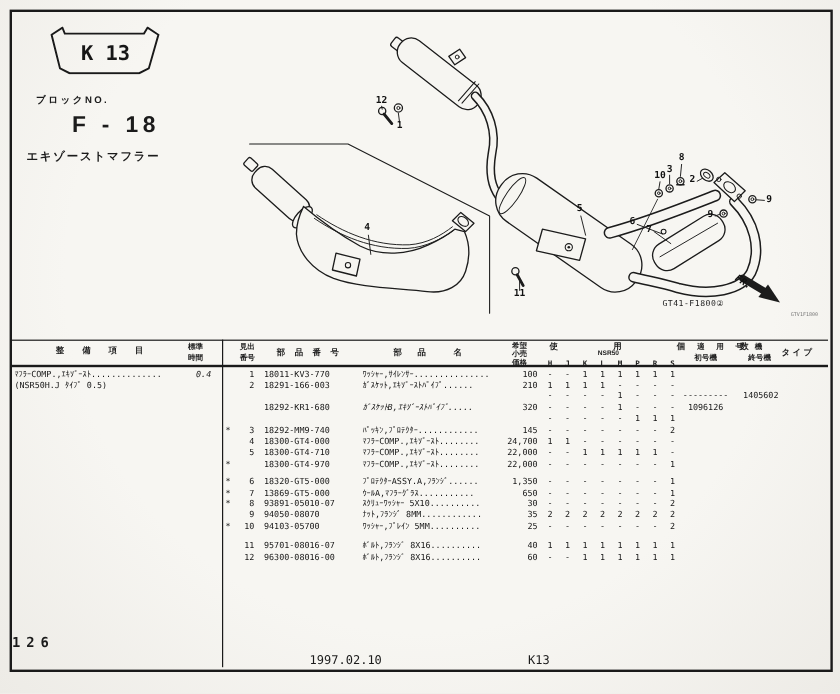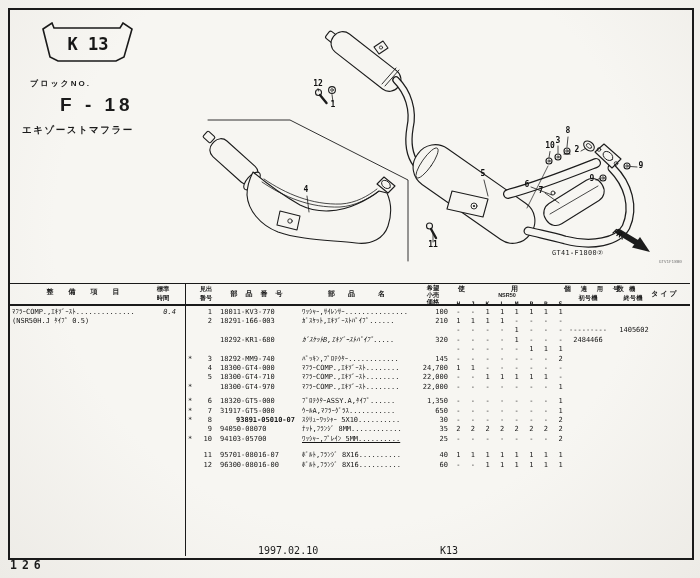--- a/index.html
+++ b/index.html
@@ -29,21 +29,21 @@
   
   .hline{position:absolute;background:#1a1a1a;}
   .vline{position:absolute;background:#1a1a1a;}
   .hdr{position:absolute;font-size:7px;font-weight:bold;white-space:nowrap;transform-origin:0 0;}
   .hdr.c{transform:translateX(-50%);}
   .small-hdr{font-size:6.3px;}
   .cell{position:absolute;font-size:7px;line-height:9px;white-space:nowrap;overflow:hidden;color:#161616;}
   .r{text-align:right;}
   .c{text-align:center;}
   #footer-date,#footer-code{font-size:10px;}
-  #page-number{left:10px;top:558px;font-size:11.5px;font-weight:bold;letter-spacing:5px;}
+  #page-number{left:10px;top:528px;font-size:11.5px;font-weight:bold;letter-spacing:5px;}
 
   svg text{font-family:"DejaVu Sans Mono", monospace;}
   .callout{font-size:8px;font-weight:bold;fill:#111;}
 </style>
 </head>
 <body>
 
 <div class="paper"></div>
 <div class="page-border"></div>
 
@@ -292,21 +292,21 @@
     <div class="cell mono" style="left: 302px; top: 335.7px; width: 118px; font-style: italic;">ｶﾞｽｹｯﾄB,ｴｷｿﾞｰｽﾄﾊﾟｲﾌﾟ.....</div>
     <div class="cell mono r" style="left: 406px; top: 335.7px; width: 42px;">320</div>
     <div class="cell mono c" style="left: 451px; top: 335.7px; width: 14.6px;">-</div>
     <div class="cell mono c" style="left: 465.6px; top: 335.7px; width: 14.6px;">-</div>
     <div class="cell mono c" style="left: 480.2px; top: 335.7px; width: 14.6px;">-</div>
     <div class="cell mono c" style="left: 494.8px; top: 335.7px; width: 14.6px;">-</div>
     <div class="cell mono c" style="left: 509.4px; top: 335.7px; width: 14.6px;">1</div>
     <div class="cell mono c" style="left: 524px; top: 335.7px; width: 14.6px;">-</div>
     <div class="cell mono c" style="left: 538.6px; top: 335.7px; width: 14.6px;">-</div>
     <div class="cell mono c" style="left: 553.2px; top: 335.7px; width: 14.6px;">-</div>
-    <div class="cell mono c" style="left: 564px; top: 335.7px; width: 48px;">2484466</div>
+    <div class="cell mono c" style="left: 564px; top: 335.7px; width: 48px;">1096126</div>
     <div class="cell mono c" style="left: 612px; top: 335.7px; width: 44px;"></div>
     <div class="cell mono c" style="left: 656px; top: 335.7px; width: 32px;"></div>
     <div class="cell mono" style="left: 188px; top: 345.1px; width: 8px;"></div>
     <div class="cell mono r" style="left: 194px; top: 345.1px; width: 18px;"></div>
     <div class="cell mono" style="left: 220px; top: 345.1px; width: 84px;"></div>
     <div class="cell mono" style="left: 302px; top: 345.1px; width: 118px;"></div>
     <div class="cell mono r" style="left: 406px; top: 345.1px; width: 42px;"></div>
     <div class="cell mono c" style="left: 451px; top: 345.1px; width: 14.6px;">-</div>
     <div class="cell mono c" style="left: 465.6px; top: 345.1px; width: 14.6px;">-</div>
     <div class="cell mono c" style="left: 480.2px; top: 345.1px; width: 14.6px;">-</div>
@@ -378,52 +378,52 @@
     <div class="cell mono c" style="left: 509.4px; top: 382.7px; width: 14.6px;">-</div>
     <div class="cell mono c" style="left: 524px; top: 382.7px; width: 14.6px;">-</div>
     <div class="cell mono c" style="left: 538.6px; top: 382.7px; width: 14.6px;">-</div>
     <div class="cell mono c" style="left: 553.2px; top: 382.7px; width: 14.6px;">1</div>
     <div class="cell mono c" style="left: 564px; top: 382.7px; width: 48px;"></div>
     <div class="cell mono c" style="left: 612px; top: 382.7px; width: 44px;"></div>
     <div class="cell mono c" style="left: 656px; top: 382.7px; width: 32px;"></div>
     <div class="cell mono" style="left: 188px; top: 397.1px; width: 8px;">*</div>
     <div class="cell mono r" style="left: 194px; top: 397.1px; width: 18px;">6</div>
     <div class="cell mono" style="left: 220px; top: 397.1px; width: 84px;">18320-GT5-000</div>
-    <div class="cell mono" style="left: 302px; top: 397.1px; width: 118px;">ﾌﾟﾛﾃｸﾀｰASSY.A,ﾀｲﾌﾟ......</div>
+    <div class="cell mono" style="left: 302px; top: 397.1px; width: 118px;">ﾌﾟﾛﾃｸﾀｰASSY.A,ﾌﾗﾝｼﾞ......</div>
     <div class="cell mono r" style="left: 406px; top: 397.1px; width: 42px;">1,350</div>
     <div class="cell mono c" style="left: 451px; top: 397.1px; width: 14.6px;">-</div>
     <div class="cell mono c" style="left: 465.6px; top: 397.1px; width: 14.6px;">-</div>
     <div class="cell mono c" style="left: 480.2px; top: 397.1px; width: 14.6px;">-</div>
     <div class="cell mono c" style="left: 494.8px; top: 397.1px; width: 14.6px;">-</div>
     <div class="cell mono c" style="left: 509.4px; top: 397.1px; width: 14.6px;">-</div>
     <div class="cell mono c" style="left: 524px; top: 397.1px; width: 14.6px;">-</div>
     <div class="cell mono c" style="left: 538.6px; top: 397.1px; width: 14.6px;">-</div>
     <div class="cell mono c" style="left: 553.2px; top: 397.1px; width: 14.6px;">1</div>
     <div class="cell mono c" style="left: 564px; top: 397.1px; width: 48px;"></div>
     <div class="cell mono c" style="left: 612px; top: 397.1px; width: 44px;"></div>
     <div class="cell mono c" style="left: 656px; top: 397.1px; width: 32px;"></div>
     <div class="cell mono" style="left: 188px; top: 406.5px; width: 8px;">*</div>
     <div class="cell mono r" style="left: 194px; top: 406.5px; width: 18px;">7</div>
-    <div class="cell mono" style="left: 220px; top: 406.5px; width: 84px;">31917-GT5-000</div>
+    <div class="cell mono" style="left: 220px; top: 406.5px; width: 84px;">13869-GT5-000</div>
     <div class="cell mono" style="left: 302px; top: 406.5px; width: 118px;">ｳｰﾙA,ﾏﾌﾗｰｸﾞﾗｽ...........</div>
     <div class="cell mono r" style="left: 406px; top: 406.5px; width: 42px;">650</div>
     <div class="cell mono c" style="left: 451px; top: 406.5px; width: 14.6px;">-</div>
     <div class="cell mono c" style="left: 465.6px; top: 406.5px; width: 14.6px;">-</div>
     <div class="cell mono c" style="left: 480.2px; top: 406.5px; width: 14.6px;">-</div>
     <div class="cell mono c" style="left: 494.8px; top: 406.5px; width: 14.6px;">-</div>
     <div class="cell mono c" style="left: 509.4px; top: 406.5px; width: 14.6px;">-</div>
     <div class="cell mono c" style="left: 524px; top: 406.5px; width: 14.6px;">-</div>
     <div class="cell mono c" style="left: 538.6px; top: 406.5px; width: 14.6px;">-</div>
     <div class="cell mono c" style="left: 553.2px; top: 406.5px; width: 14.6px;">1</div>
     <div class="cell mono c" style="left: 564px; top: 406.5px; width: 48px;"></div>
     <div class="cell mono c" style="left: 612px; top: 406.5px; width: 44px;"></div>
     <div class="cell mono c" style="left: 656px; top: 406.5px; width: 32px;"></div>
     <div class="cell mono" style="left: 188px; top: 415.9px; width: 8px;">*</div>
     <div class="cell mono r" style="left: 194px; top: 415.9px; width: 18px;">8</div>
-    <div class="cell mono" style="left: 236px; top: 415.9px; width: 84px; font-weight: bold;">93891-05010-07</div>
+    <div class="cell mono" style="left: 220px; top: 415.9px; width: 84px;">93891-05010-07</div>
     <div class="cell mono" style="left: 302px; top: 415.9px; width: 118px;">ｽｸﾘｭｰﾜｯｼｬｰ 5X10..........</div>
     <div class="cell mono r" style="left: 406px; top: 415.9px; width: 42px;">30</div>
     <div class="cell mono c" style="left: 451px; top: 415.9px; width: 14.6px;">-</div>
     <div class="cell mono c" style="left: 465.6px; top: 415.9px; width: 14.6px;">-</div>
     <div class="cell mono c" style="left: 480.2px; top: 415.9px; width: 14.6px;">-</div>
     <div class="cell mono c" style="left: 494.8px; top: 415.9px; width: 14.6px;">-</div>
     <div class="cell mono c" style="left: 509.4px; top: 415.9px; width: 14.6px;">-</div>
     <div class="cell mono c" style="left: 524px; top: 415.9px; width: 14.6px;">-</div>
     <div class="cell mono c" style="left: 538.6px; top: 415.9px; width: 14.6px;">-</div>
     <div class="cell mono c" style="left: 553.2px; top: 415.9px; width: 14.6px;">2</div>
@@ -442,21 +442,21 @@
     <div class="cell mono c" style="left: 509.4px; top: 425.3px; width: 14.6px;">2</div>
     <div class="cell mono c" style="left: 524px; top: 425.3px; width: 14.6px;">2</div>
     <div class="cell mono c" style="left: 538.6px; top: 425.3px; width: 14.6px;">2</div>
     <div class="cell mono c" style="left: 553.2px; top: 425.3px; width: 14.6px;">2</div>
     <div class="cell mono c" style="left: 564px; top: 425.3px; width: 48px;"></div>
     <div class="cell mono c" style="left: 612px; top: 425.3px; width: 44px;"></div>
     <div class="cell mono c" style="left: 656px; top: 425.3px; width: 32px;"></div>
     <div class="cell mono" style="left: 188px; top: 434.7px; width: 8px;">*</div>
     <div class="cell mono r" style="left: 194px; top: 434.7px; width: 18px;">10</div>
     <div class="cell mono" style="left: 220px; top: 434.7px; width: 84px;">94103-05700</div>
-    <div class="cell mono" style="left: 302px; top: 434.7px; width: 118px; text-decoration: underline;">ﾜｯｼｬｰ,ﾌﾟﾚｲﾝ 5MM..........</div>
+    <div class="cell mono" style="left: 302px; top: 434.7px; width: 118px;">ﾜｯｼｬｰ,ﾌﾟﾚｲﾝ 5MM..........</div>
     <div class="cell mono r" style="left: 406px; top: 434.7px; width: 42px;">25</div>
     <div class="cell mono c" style="left: 451px; top: 434.7px; width: 14.6px;">-</div>
     <div class="cell mono c" style="left: 465.6px; top: 434.7px; width: 14.6px;">-</div>
     <div class="cell mono c" style="left: 480.2px; top: 434.7px; width: 14.6px;">-</div>
     <div class="cell mono c" style="left: 494.8px; top: 434.7px; width: 14.6px;">-</div>
     <div class="cell mono c" style="left: 509.4px; top: 434.7px; width: 14.6px;">-</div>
     <div class="cell mono c" style="left: 524px; top: 434.7px; width: 14.6px;">-</div>
     <div class="cell mono c" style="left: 538.6px; top: 434.7px; width: 14.6px;">-</div>
     <div class="cell mono c" style="left: 553.2px; top: 434.7px; width: 14.6px;">2</div>
     <div class="cell mono c" style="left: 564px; top: 434.7px; width: 48px;"></div>

